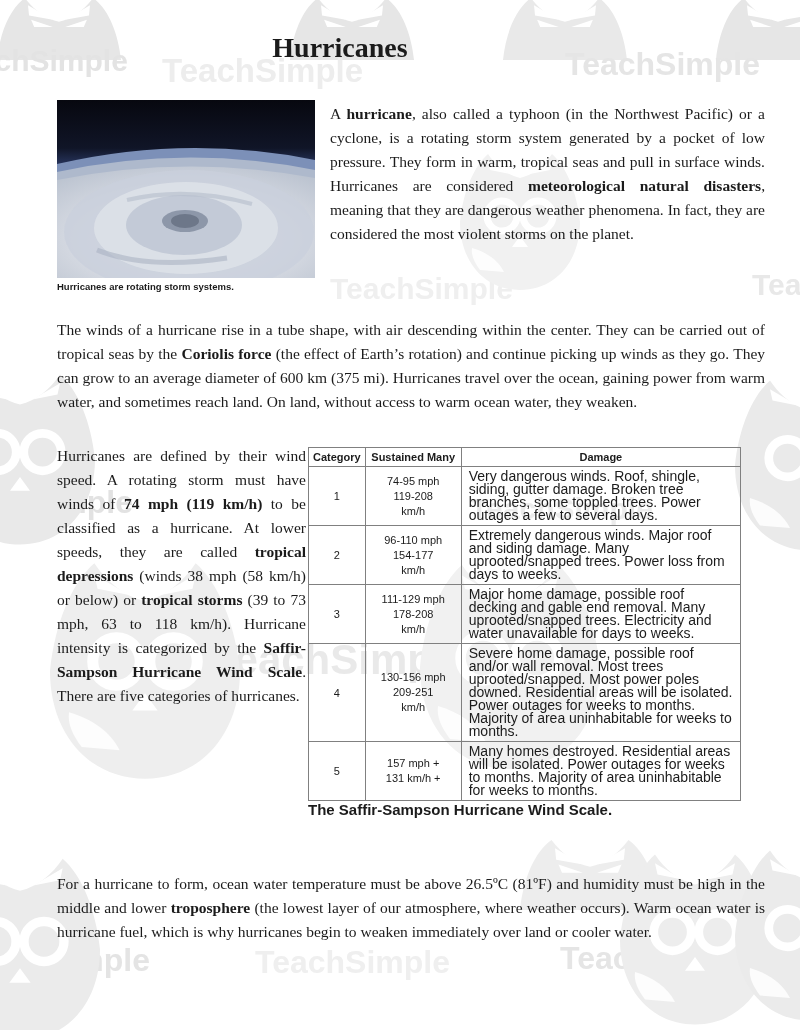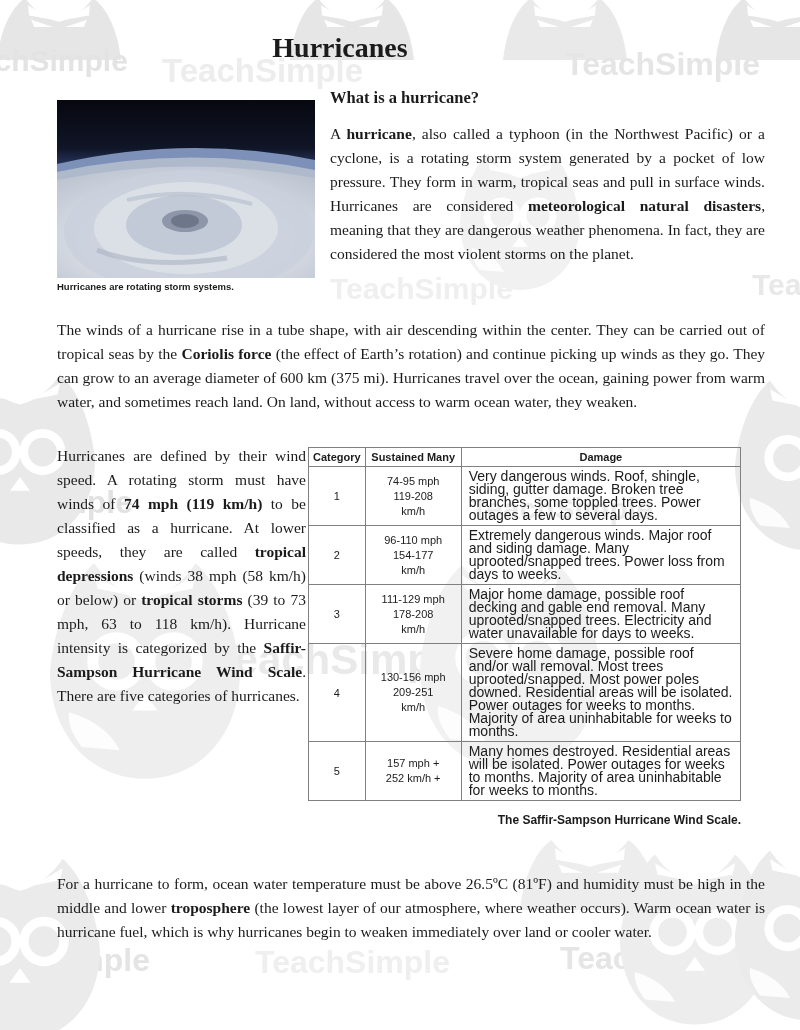--- a/index.html
+++ b/index.html
@@ -20,22 +20,22 @@
                font-weight:bold;font-size:9.5px;color:#1b1b1b;}
   
   .scale-table{border-collapse:collapse;width:433px;font-family:"Liberation Sans",sans-serif;}
   .scale-table th,.scale-table td{border:1px solid #808080;}
   .scale-table th{font-size:11px;padding:3px 4px;font-weight:bold;}
   .col-cat{width:52px;}
   .col-winds{width:96px;}
   td.cat{text-align:center;font-size:11px;}
   td.winds{text-align:center;font-size:11px;line-height:15px;padding:2px 15px;}
   td.damage{font-size:14px;line-height:13px;padding:3px 7px;vertical-align:middle;}
-  .table-caption{margin-top:12px;text-align:right;font-family:"Liberation Sans",sans-serif;
-                 font-weight:bold;font-size:12px;}
+  .table-caption{margin-top:0;text-align:left;font-family:"Liberation Sans",sans-serif;
+                 font-weight:bold;font-size:15px;}
 </style>
 </head>
 <body>
 
 <div class="page">
 
   <svg width="0" height="0" style="position:absolute" aria-hidden="true">
     <defs>
       <symbol id="owlhead" viewBox="0 0 120 60">
         <path d="M0,60 C3,32 13,10 27,0 C36,12 47,20 60,23 C73,20 84,12 93,0 C107,10 117,32 120,60 Z" fill="currentColor"></path>
@@ -135,21 +135,20 @@
       <ellipse cx="127" cy="125" rx="58" ry="30" fill="#c3cad7"></ellipse>
       <path d="M40,150 Q90,170 170,158" stroke="#aab3c3" stroke-width="5" fill="none" opacity="0.6"></path>
       <path d="M70,100 Q130,86 195,104" stroke="#b4bccb" stroke-width="4" fill="none" opacity="0.6"></path>
       <ellipse cx="128" cy="121" rx="23" ry="11" fill="#8d97a9"></ellipse>
       <ellipse cx="128" cy="121" rx="14" ry="7" fill="#6d7789"></ellipse>
     </svg>
     <div class="fig-caption">Hurricanes are rotating storm systems.</div>
   </div>
 
   <div class="content" style="left:330px;top:88px;width:435px">
-    <div class="h2">What is a hurricane?</div>
     <div class="para" style="margin-top:14px"><span>A </span><span class="run-b">hurricane</span><span>, also called a typhoon (in the Northwest Pacific) or a cyclone, is a rotating storm system generated by a pocket of low pressure. They form in warm, tropical seas and pull in surface winds. Hurricanes are considered </span><span class="run-b">meteorological natural disasters</span><span>, meaning that they are dangerous weather phenomena. In fact, they are considered the most violent storms on the planet.</span></div>
   </div>
 
   <div class="content para" style="left:57px;top:318px;width:708px"><span>The winds of a hurricane rise in a tube shape, with air descending within the center. They can be carried out of tropical seas by the </span><span class="run-b">Coriolis force</span><span> (the effect of Earth’s rotation) and continue picking up winds as they go. They can grow to an average diameter of 600 km (375 mi). Hurricanes travel over the ocean, gaining power from warm water, and sometimes reach land. On land, without access to warm ocean water, they weaken.</span></div>
 
   <div class="content para" style="left:57px;top:444px;width:249px"><span>Hurricanes are defined by their wind speed.  A rotating storm must have winds of </span><span class="run-b">74 mph (119 km/h)</span><span> to be classified as a hurricane. At lower speeds, they are called </span><span class="run-b">tropical depressions</span><span> (winds 38 mph (58 km/h) or below) or </span><span class="run-b">tropical storms</span><span> (39 to 73 mph, 63 to 118 km/h). Hurricane intensity is categorized by the </span><span class="run-b">Saffir-Sampson Hurricane Wind Scale</span><span>. There are five categories of hurricanes.</span></div>
 
   <div class="content" style="left:308px;top:447px;width:433px">
     <table class="scale-table">
       <colgroup>
@@ -194,21 +193,21 @@
           <td class="winds">
             <div>130-156 mph</div>
             <div>209-251 km/h</div>
           </td>
           <td class="damage">Severe home damage, possible roof and/or wall removal. Most trees uprooted/snapped. Most power poles downed. Residential areas will be isolated. Power outages for weeks to months. Majority of area uninhabitable for weeks to months.</td>
         </tr>
         <tr>
           <td class="cat">5</td>
           <td class="winds">
             <div>157 mph +</div>
-            <div>252 km/h +</div>
+            <div>131 km/h +</div>
           </td>
           <td class="damage">Many homes destroyed. Residential areas will be isolated. Power outages for weeks to months. Majority of area uninhabitable for weeks to months.</td>
         </tr>
       </tbody>
     </table>
     <div class="table-caption">The Saffir-Sampson Hurricane Wind Scale.</div>
   </div>
 
 
   <div class="content para" style="left:57px;top:872px;width:708px"><span>For a hurricane to form, ocean water temperature must be above 26.5ºC (81ºF) and humidity must be high in the middle and lower </span><span class="run-b">troposphere</span><span> (the lowest layer of our atmosphere, where weather occurs). Warm ocean water is hurricane fuel, which is why hurricanes begin to weaken immediately over land or cooler water.</span></div>

